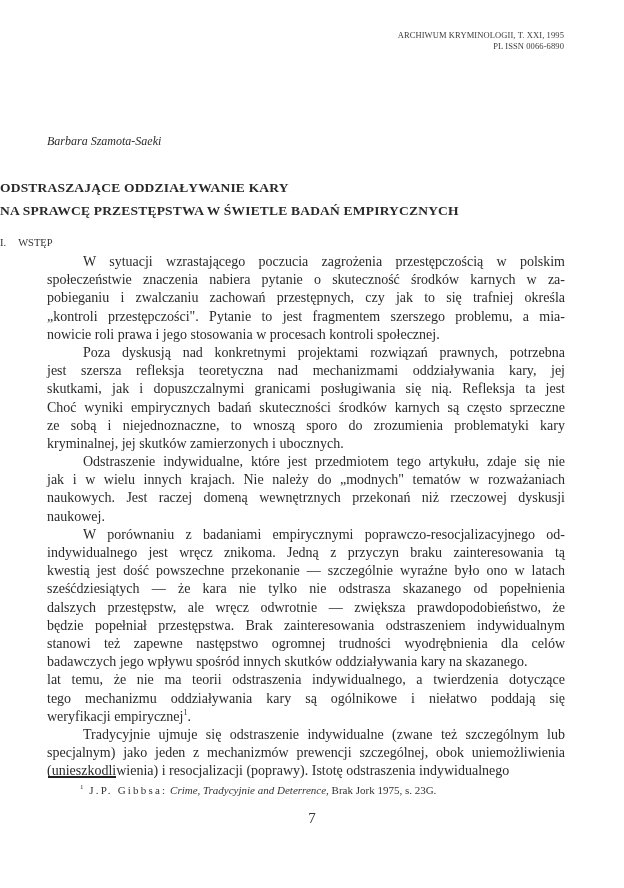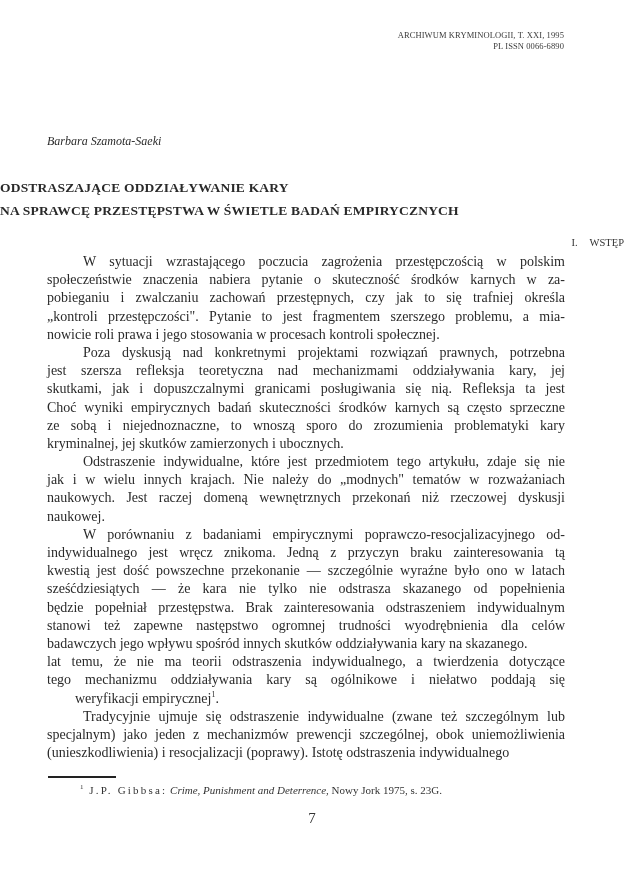--- a/index.html
+++ b/index.html
@@ -51,21 +51,21 @@
       letter-spacing: 0.2px;
       color: #2a2a2a;
     }
     .title.l1 { top: 176px; }
     .title.l2 { top: 199px; }
     .section-heading {
       position: absolute;
       left: 0;
       width: 624px;
       top: 233px;
-      text-align: right;
+      text-align: left;
       font-size: 10.5px;
       color: #333;
     }
     .section-heading .num { margin-right: 12px; }
     .body-text {
       position: absolute;
       left: 47px;
       top: 249px;
       width: 518px;
       font-size: 14px;
@@ -74,21 +74,21 @@
     .line {
       display: block;
       text-align: justify;
       text-align-last: justify;
       white-space: nowrap;
       height: 18.2px;
       overflow: visible;
     }
     .line.indent { padding-left: 36px; }
     .line.last { text-align-last: left; }
-    .line span.t { display: inline; margin-left: 28px; }
+    .line span.t { display: inline; }
     sup { font-size: 8px; line-height: 0; vertical-align: super; }
     .footnote-rule {
       position: absolute;
       left: 48px;
       top: 772px;
       width: 68px;
       height: 2px;
       background: #222;
     }
     .footnote {
@@ -144,35 +144,36 @@
     <span class="line">ze sobą i niejednoznaczne, to wnoszą sporo do zrozumienia problematyki kary</span>
     <span class="line last">kryminalnej, jej skutków zamierzonych i ubocznych.</span>
     <span class="line indent">Odstraszenie indywidualne, które jest przedmiotem tego artykułu, zdaje się nie</span>
     <span class="line">jak i w wielu innych krajach. Nie należy do „modnych" tematów w rozważaniach</span>
     <span class="line">naukowych. Jest raczej domeną wewnętrznych przekonań niż rzeczowej dyskusji</span>
     <span class="line last">naukowej.</span>
     <span class="line indent">W porównaniu z badaniami empirycznymi poprawczo-resocjalizacyjnego od-</span>
     <span class="line">indywidualnego jest wręcz znikoma. Jedną z przyczyn braku zainteresowania tą</span>
     <span class="line">kwestią jest dość powszechne przekonanie — szczególnie wyraźne było ono w latach</span>
     <span class="line">sześćdziesiątych — że kara nie tylko nie odstrasza skazanego od popełnienia</span>
+    <span class="line">dalszych przestępstw, ale wręcz odwrotnie — zwiększa prawdopodobieństwo, że</span>
     <span class="line">będzie popełniał przestępstwa. Brak zainteresowania odstraszeniem indywidualnym</span>
     <span class="line">stanowi też zapewne następstwo ogromnej trudności wyodrębnienia dla celów</span>
     <span class="line last">badawczych jego wpływu spośród innych skutków oddziaływania kary na skazanego.</span>
     <span class="line">lat temu, że nie ma teorii odstraszenia indywidualnego, a twierdzenia dotyczące</span>
     <span class="line">tego mechanizmu oddziaływania kary są ogólnikowe i niełatwo poddają się</span>
     <span class="line last"><span class="t">weryfikacji empirycznej</span><sup>1</sup><span>.</span></span>
     <span class="line indent">Tradycyjnie ujmuje się odstraszenie indywidualne (zwane też szczególnym lub</span>
     <span class="line">specjalnym) jako jeden z mechanizmów prewencji szczególnej, obok uniemożliwienia</span>
     <span class="line last">(unieszkodliwienia) i resocjalizacji (poprawy). Istotę odstraszenia indywidualnego</span>
   </div>
 
   <div class="footnote-rule"></div>
 
   <div class="footnote">
     <span class="fn-mark">1</span>
     <span class="fn-author">J.P. Gibbsa:</span>
-    <span class="fn-title">Crime, Punishment and Deterrence,</span>
-    <span>Nowy Jork 1975, s. 23G.</span>
+    <span class="fn-title">Crime, Tradycyjnie and Deterrence,</span>
+    <span>Brak Jork 1975, s. 23G.</span>
   </div>
 
   <div class="page-number">7</div>
 
 </div>
 
 </body></html>

